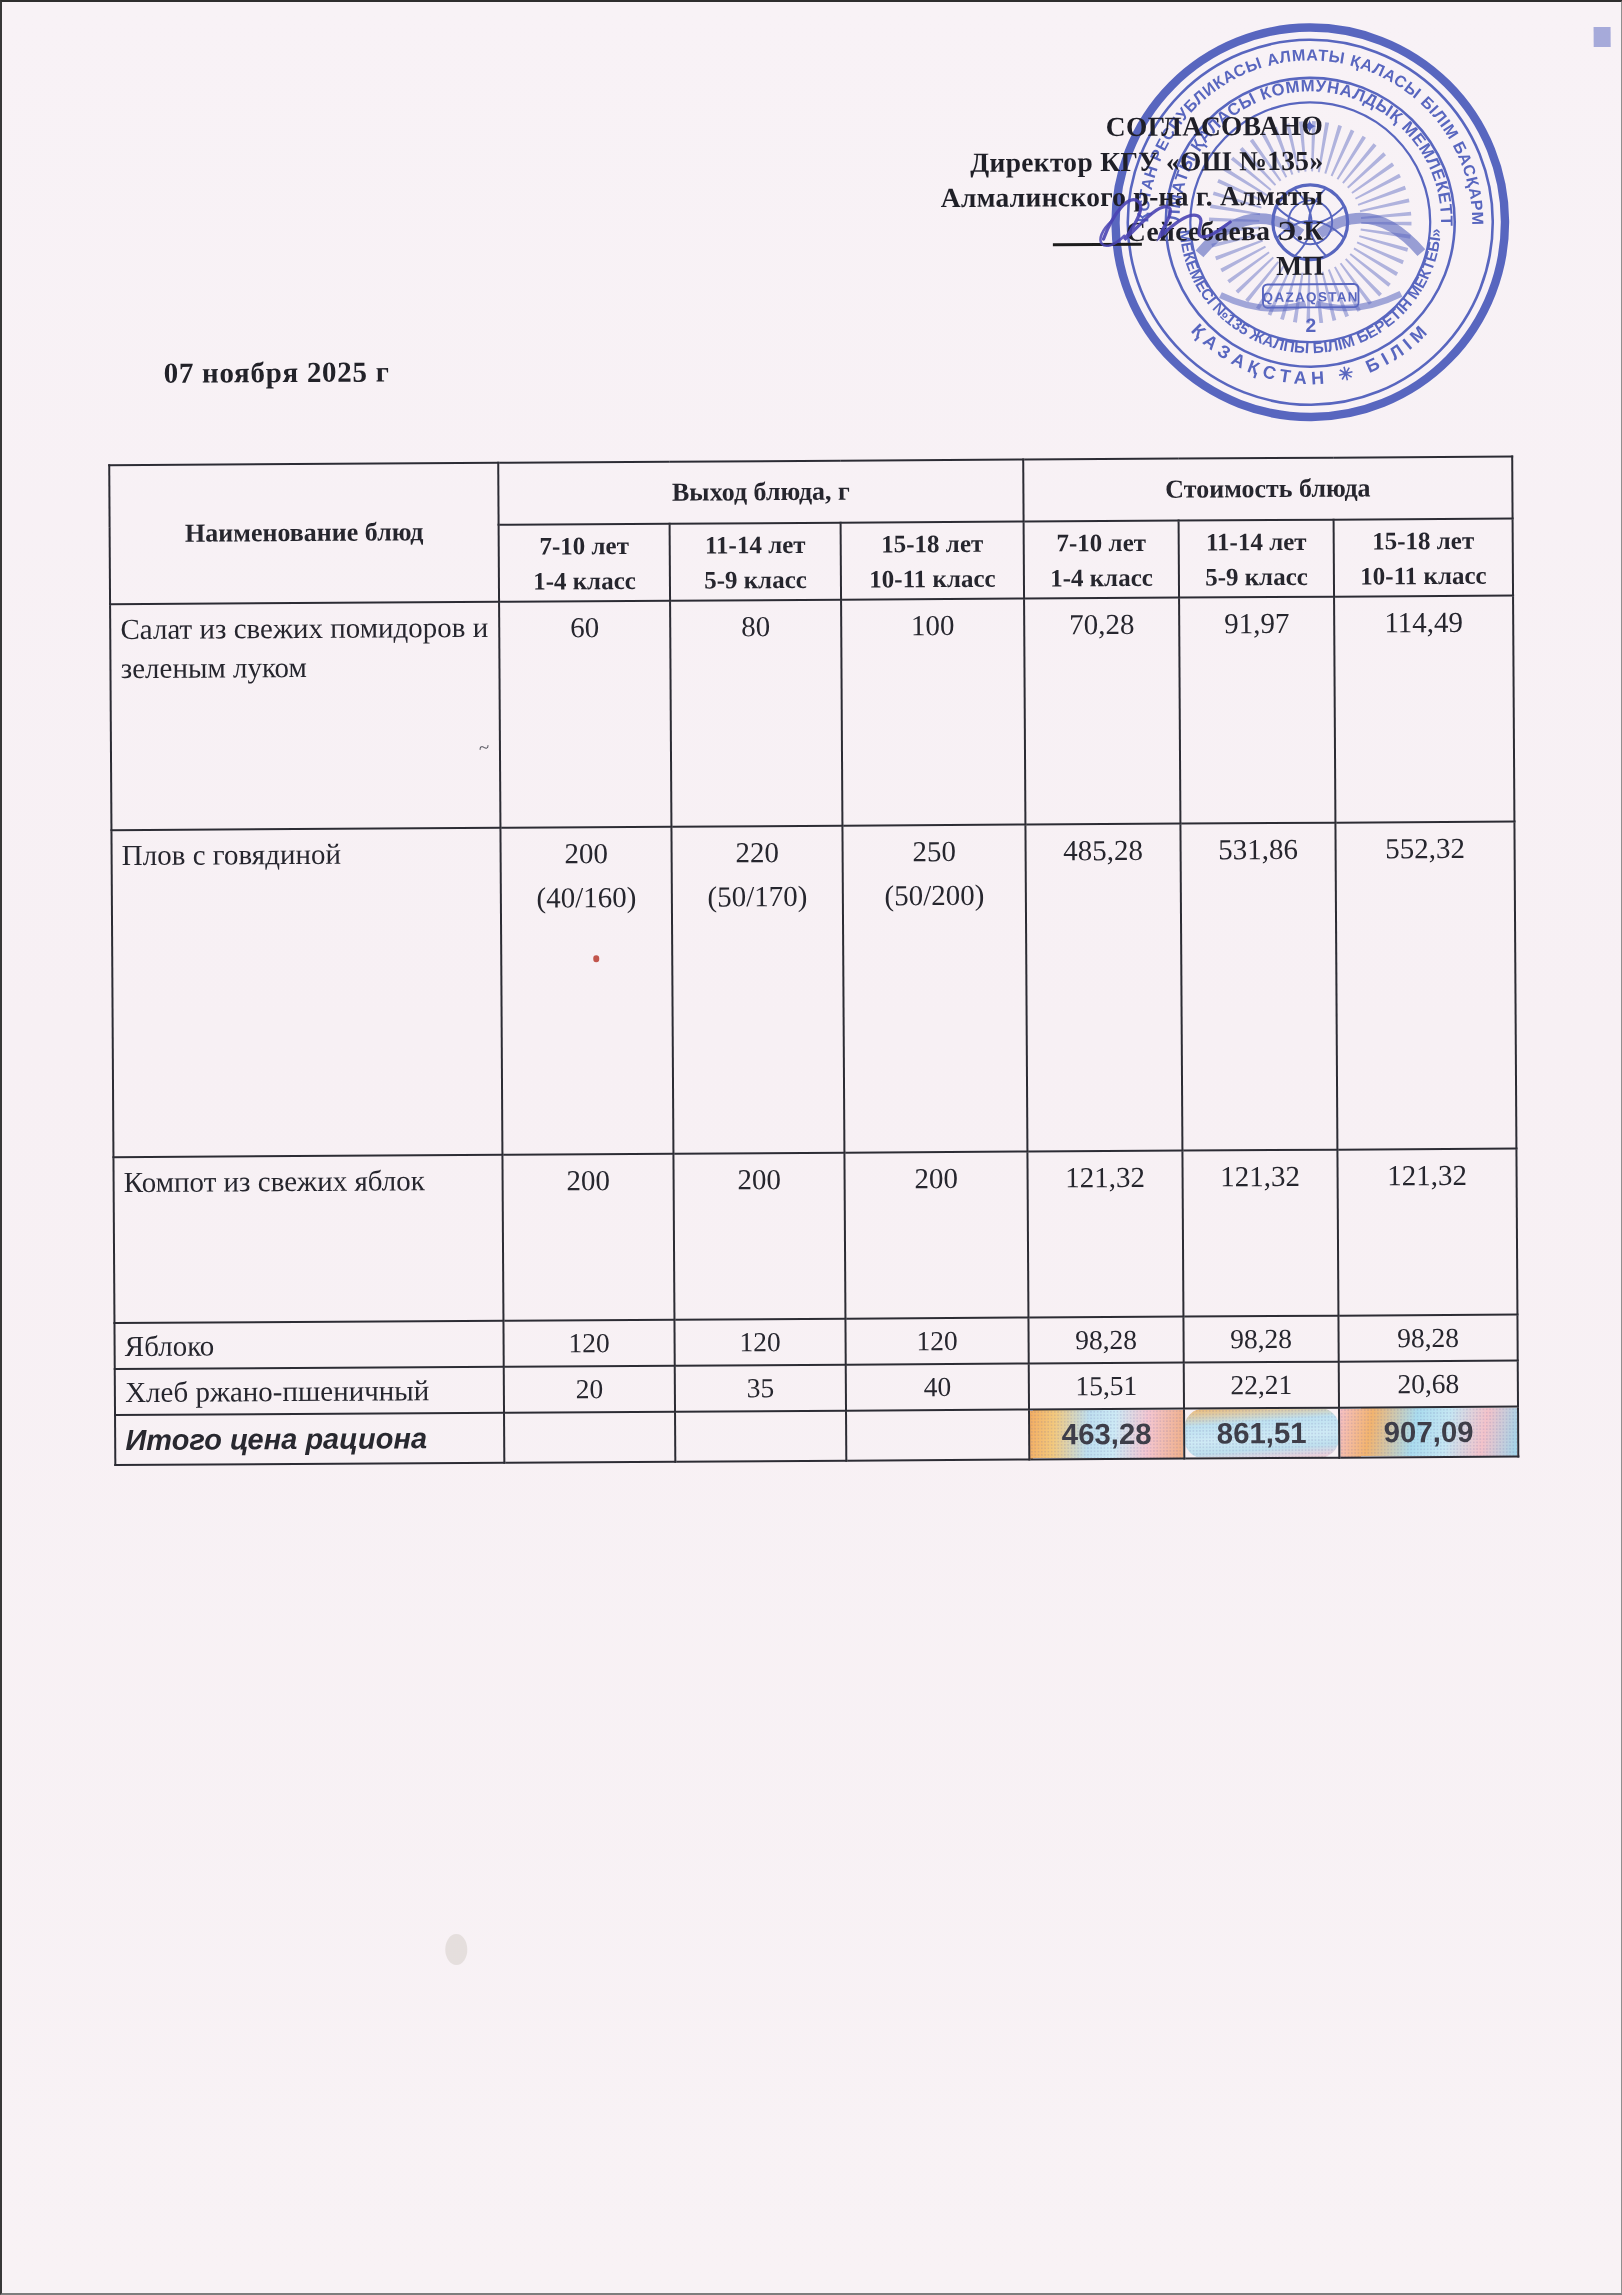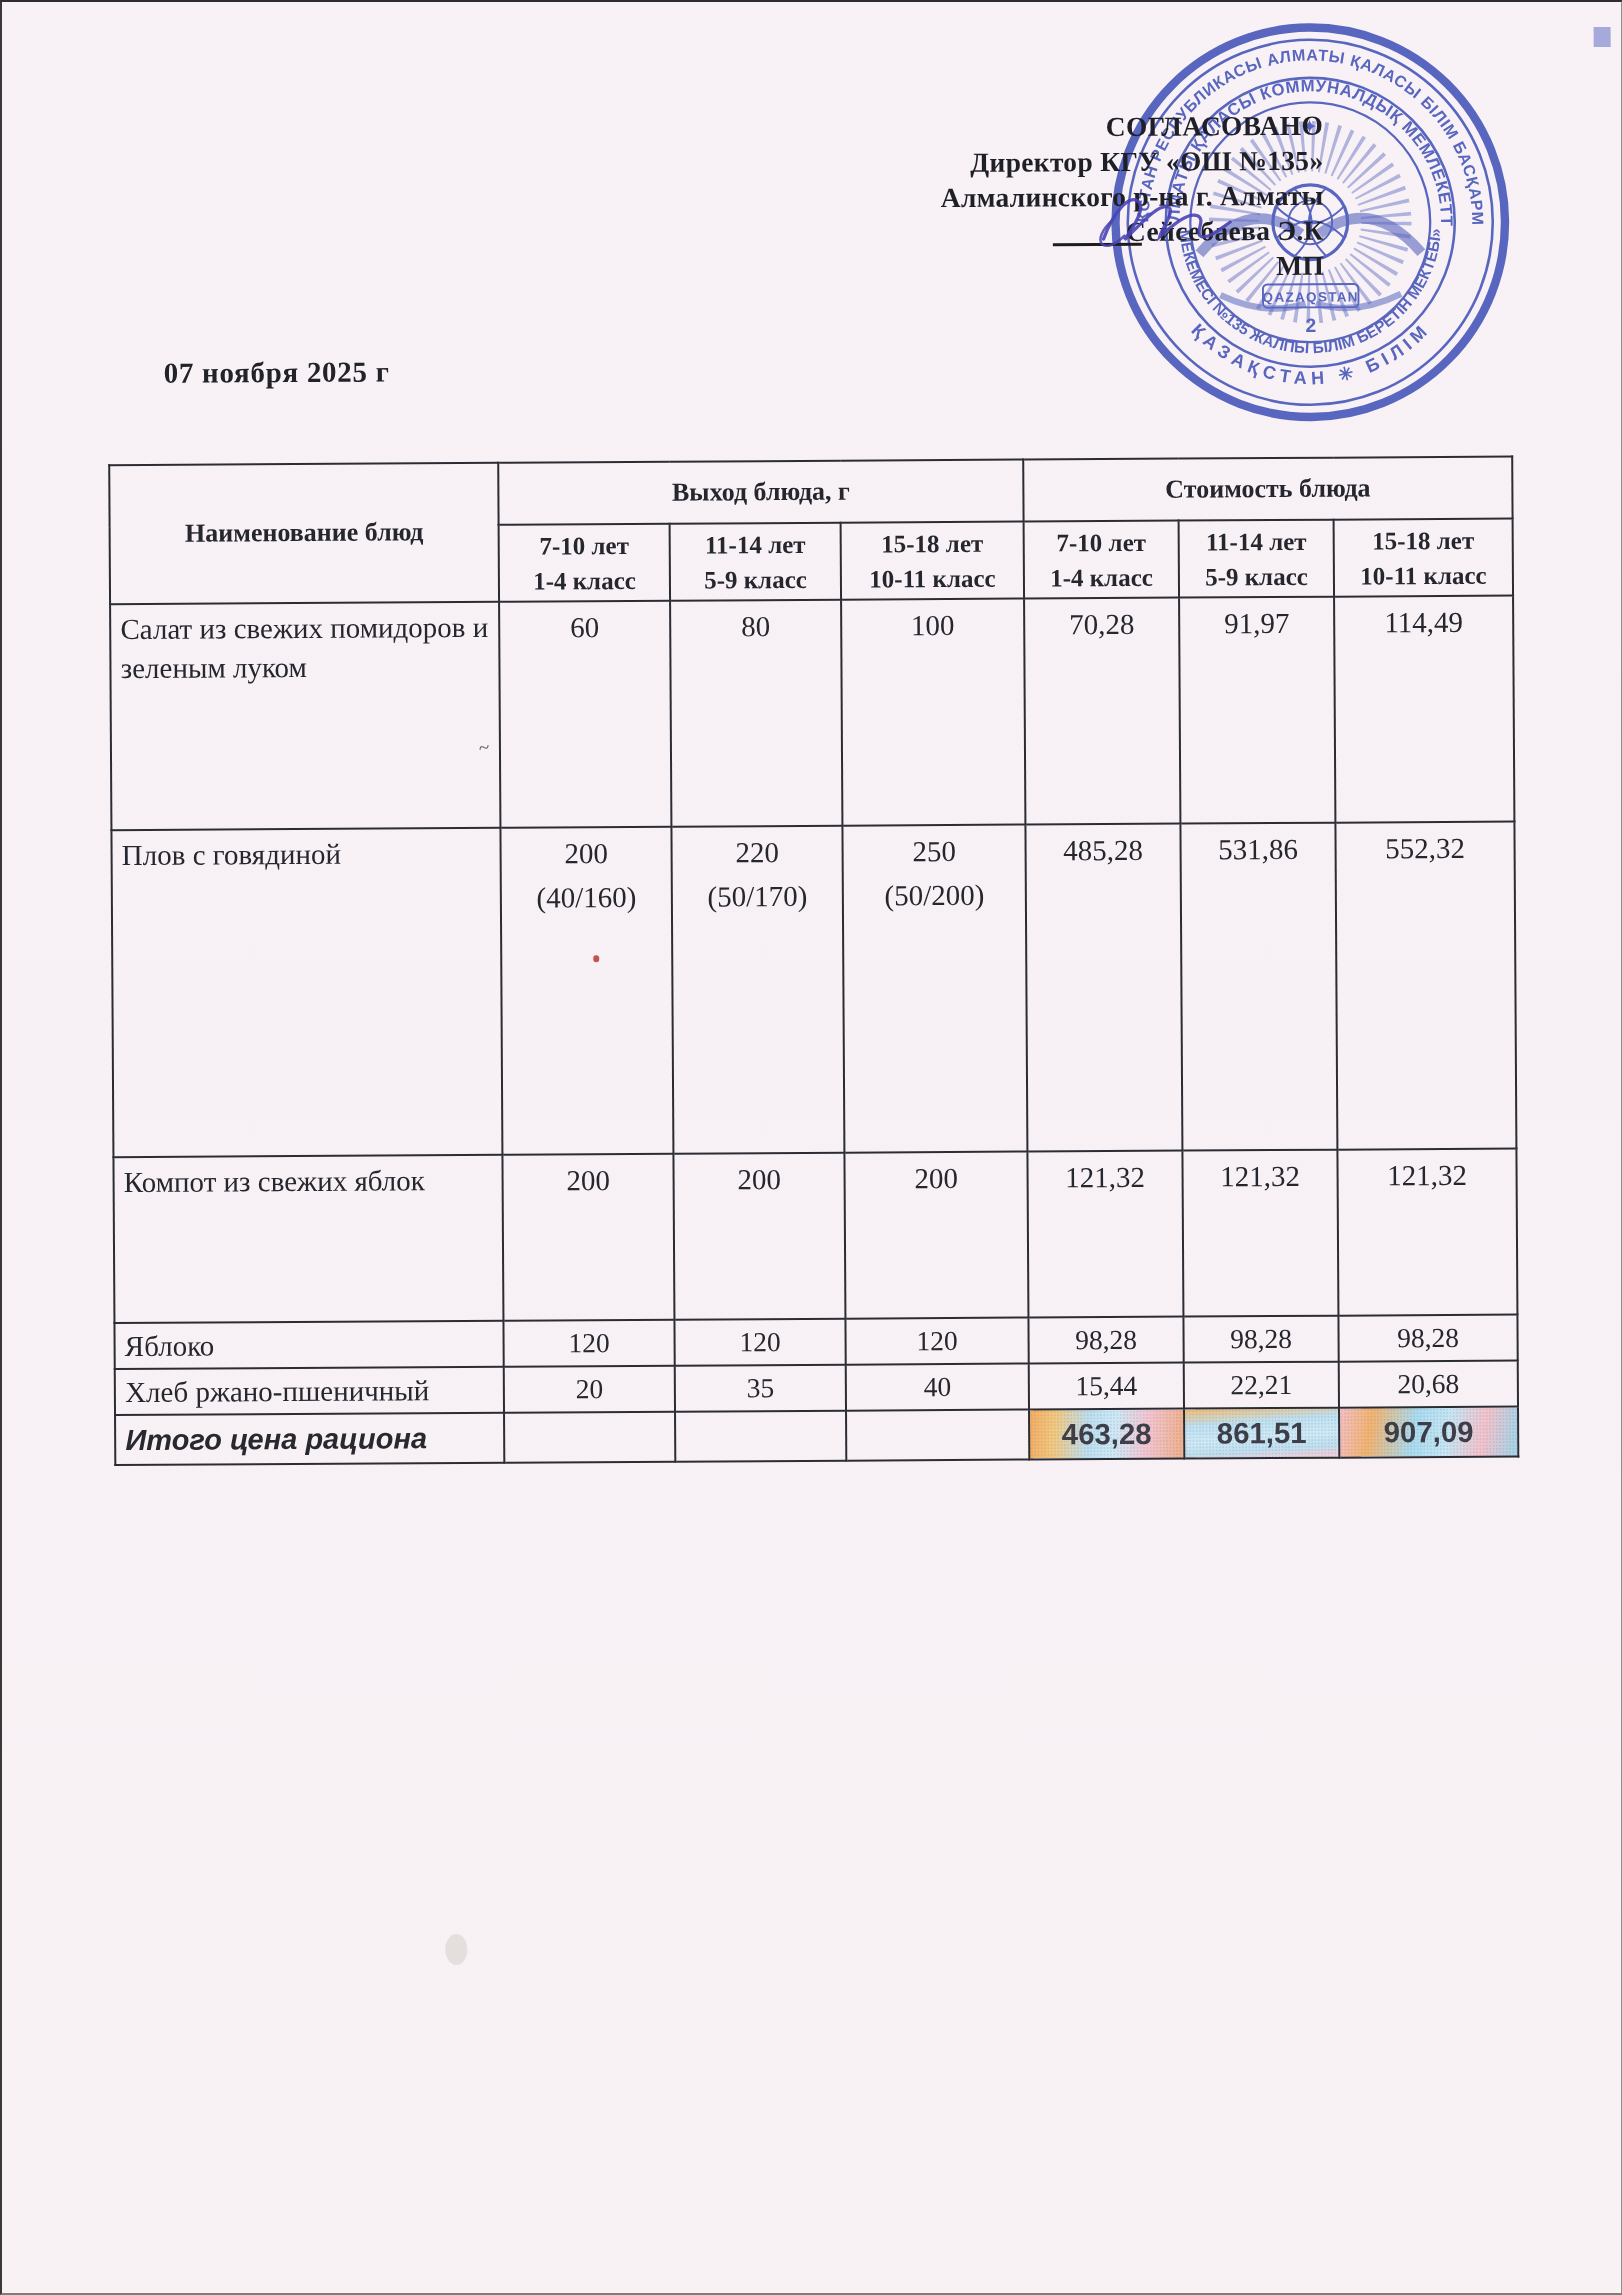--- a/index.html
+++ b/index.html
@@ -66,20 +66,21 @@
     background-image:
       radial-gradient(rgba(90,90,160,.16) 0.8px, transparent 0.9px),
       linear-gradient(94deg,#f4ae62 0%,#f3c97d 16%,#bedfef 38%,#cdeaf5 55%,#f4c6d0 76%,#f0b089 100%);
     background-size:3.3px 3.3px,100% 100%;
   }
   .hl2{
     background-image:
       radial-gradient(rgba(90,90,160,.16) 0.8px, transparent 0.9px),
       linear-gradient(176deg,#f3bd74 0%,#bfe2f1 30%,#cfeaf5 58%,#bfe0ee 78%,#f6cdd6 100%);
     background-size:3.3px 3.3px,100% 100%;
+    border-radius:20px;
   }
   .hl3{
     background-image:
       radial-gradient(rgba(90,90,160,.16) 0.8px, transparent 0.9px),
       linear-gradient(100deg,#f6c0c4 0%,#f3b46e 18%,#aadcee 42%,#c6e7f3 60%,#f4c3ca 80%,#9fd6ea 100%);
     background-size:3.3px 3.3px,100% 100%;
   }
 
   
   .speck-red{position:absolute;left:591px;top:952px;width:5.9px;height:6.5px;border-radius:50%;background:#b93a2e;opacity:.85;z-index:2;}
@@ -242,21 +243,21 @@
         <td class="cell-num-mid">98,28</td>
         <td class="cell-num-mid">98,28</td>
         <td class="cell-num-mid">98,28</td>
       </tr>
 
       <tr style="height:46px">
         <td class="cell-name" style="padding-top:2.6px">Хлеб ржано-пшеничный</td>
         <td class="cell-num-mid">20</td>
         <td class="cell-num-mid">35</td>
         <td class="cell-num-mid">40</td>
-        <td class="cell-num-mid">15,44</td>
+        <td class="cell-num-mid">15,51</td>
         <td class="cell-num-mid">22,21</td>
         <td class="cell-num-mid">20,68</td>
       </tr>
 
       <tr style="height:50px">
         <td class="total-label">Итого цена рациона</td>
         <td></td>
         <td></td>
         <td></td>
         <td class="total-num hl1">463,28</td>

